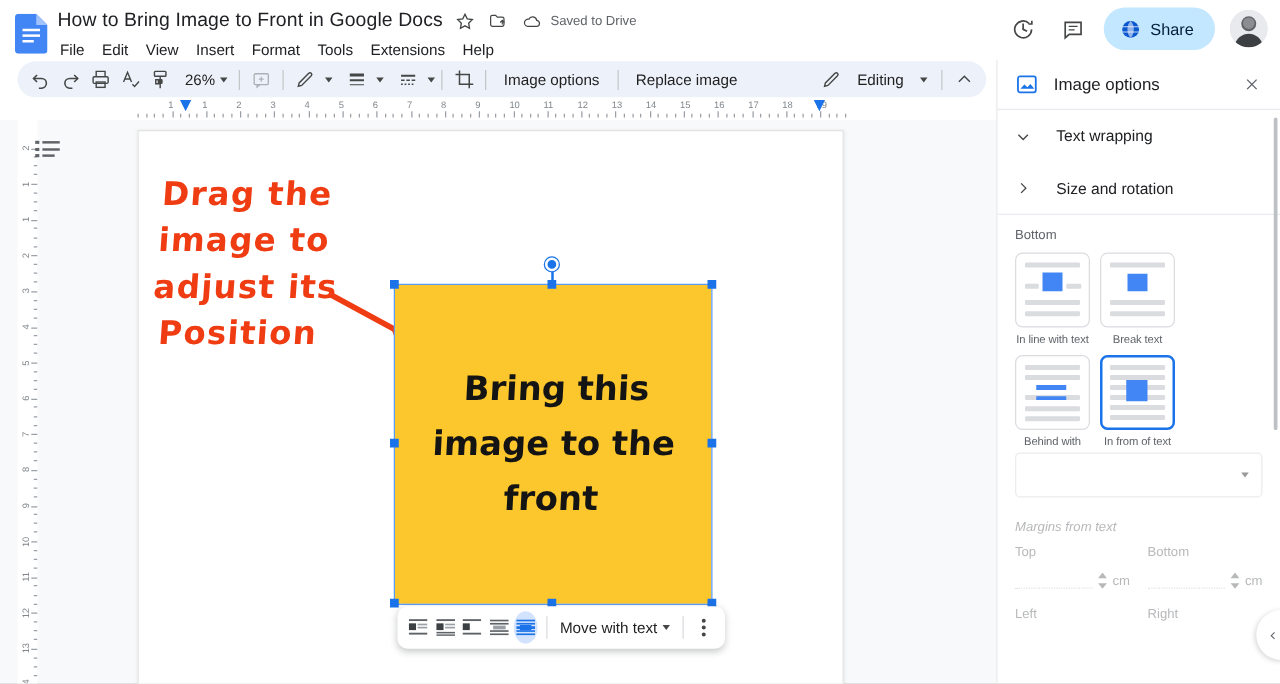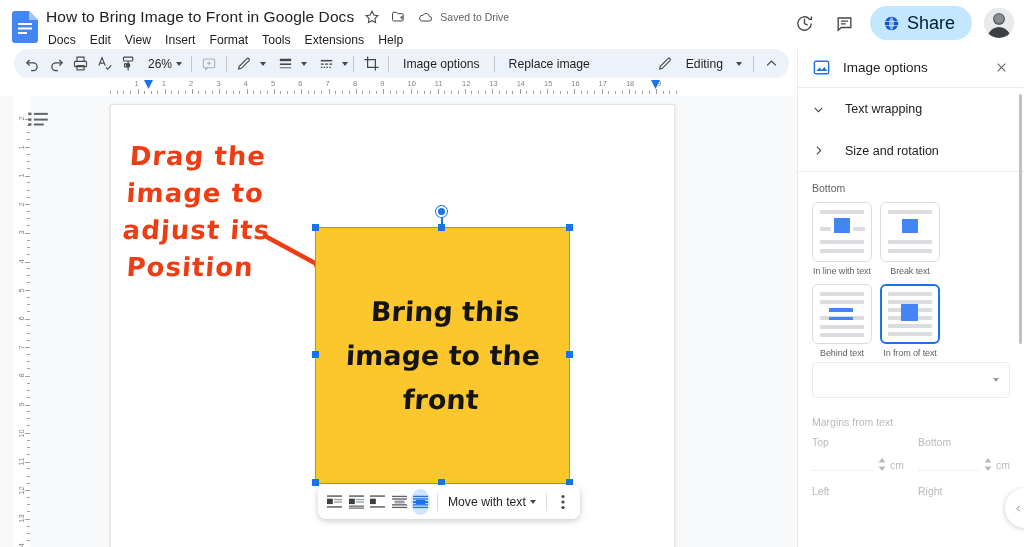--- a/index.html
+++ b/index.html
@@ -44,21 +44,21 @@
     position:absolute; right:10px; top:6px; display:flex; align-items:center; gap:6px;
   }
   .tr-icon {
     width:34px; height:34px; border-radius:50%;
     display:flex; align-items:center; justify-content:center; cursor:pointer;
   }
   .share-btn {
     display:flex; align-items:center; gap:7px;
     background:#c2e7ff; border-radius:18px;
     height:34px; padding:0 17px 0 13px;
-    font-size:18px; color:#001d35; cursor:pointer; white-space:nowrap;
+    font-size:13px; color:#001d35; cursor:pointer; white-space:nowrap;
     margin-left:2px;
   }
   .avatar {
     width:30px; height:30px; border-radius:50%;
     margin-left:6px; overflow:hidden; cursor:pointer;
     background:#dcdcdc; position:relative;
   }
   
   .toolbar-wrap {
     position:absolute; left:0; top:48px; width:797px; height:30px;
@@ -281,21 +281,21 @@
           </svg>
         </span>
         <span class="title-icon">
           <svg width="17" height="16" viewBox="0 0 24 24" fill="none" stroke="#444746" stroke-width="1.5">
             <path d="M6.5 18h11a3.5 3.5 0 0 0 .3-7A5 5 0 0 0 8.3 9.6 3.7 3.7 0 0 0 6.5 18z"></path>
           </svg>
         </span>
         <span class="saved-txt">Saved to Drive</span>
       </div>
       <div class="menu-row">
-        <span class="menu-item">Docs</span>
+        <span class="menu-item">File</span>
         <span class="menu-item">Edit</span>
         <span class="menu-item">View</span>
         <span class="menu-item">Insert</span>
         <span class="menu-item">Format</span>
         <span class="menu-item">Tools</span>
         <span class="menu-item">Extensions</span>
         <span class="menu-item">Help</span>
       </div>
     </div>
 
@@ -797,42 +797,42 @@
         <div class="style-opt">
           <div class="style-thumb">
             <div class="tl" style="left:7px;top:7px;width:44px;"></div>
             <div class="tl" style="left:7px;top:15px;width:44px;"></div>
             <div class="tb-blue" style="left:16px;top:23px;width:24px;height:3.5px;"></div>
             <div class="tl" style="left:7px;top:31px;width:44px;"></div>
             <div class="tb-blue" style="left:16px;top:31.5px;width:24px;height:3px;"></div>
             <div class="tl" style="left:7px;top:40px;width:44px;"></div>
             <div class="tl" style="left:7px;top:48px;width:44px;"></div>
           </div>
-          <div class="style-cap">Behind text</div>
+          <div class="style-cap">Behind with</div>
         </div>
         <div class="style-opt selected">
           <div class="style-thumb">
             <div class="tl" style="left:6px;top:6px;width:44px;"></div>
             <div class="tl" style="left:6px;top:14px;width:44px;"></div>
             <div class="tl" style="left:6px;top:22px;width:44px;"></div>
             <div class="tl" style="left:6px;top:30px;width:44px;"></div>
             <div class="tl" style="left:6px;top:38px;width:44px;"></div>
             <div class="tl" style="left:6px;top:46px;width:44px;"></div>
             <div class="tb-blue" style="left:19px;top:18px;width:17px;height:17px;"></div>
           </div>
           <div class="style-cap">In from of text</div>
         </div>
       </div>
 
       <div class="wrap-select">
         <span style="flex:1;font-size:12px;color:#3c4043;padding-left:10px;"></span>
         <span class="caret"></span>
       </div>
 
-      <div class="field-label dim" style="margin-top:18px;">Margins from text</div>
+      <div class="field-label dim" style="margin-top:18px;font-style:italic;">Margins from text</div>
 
       <div class="mgrid">
         <div class="mcol">
           <div class="mlabel dim">Top</div>
           <div class="minput">
             <div class="mfield dim">
               <span style="font-size:11px;color:#3c4043;"></span>
             </div>
             <span class="dim">
               <svg width="8" height="13" viewBox="0 0 8 13">

